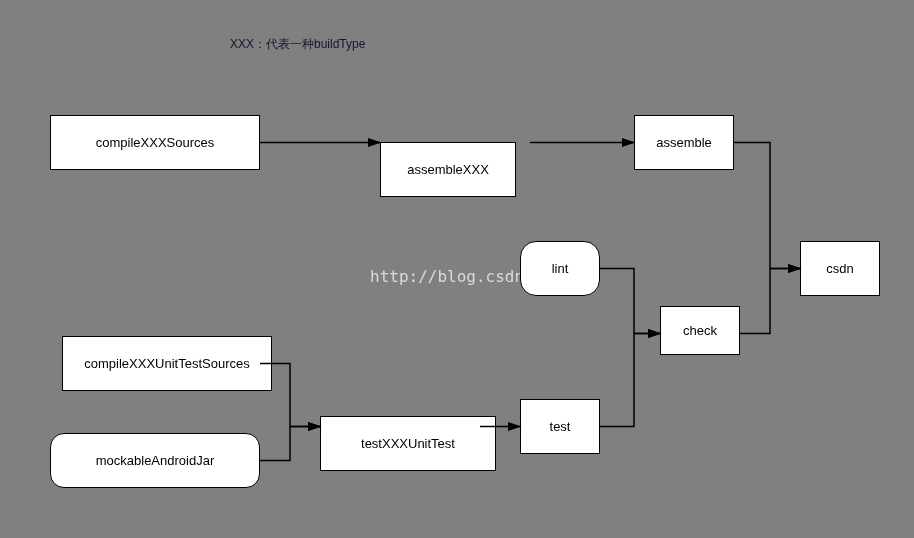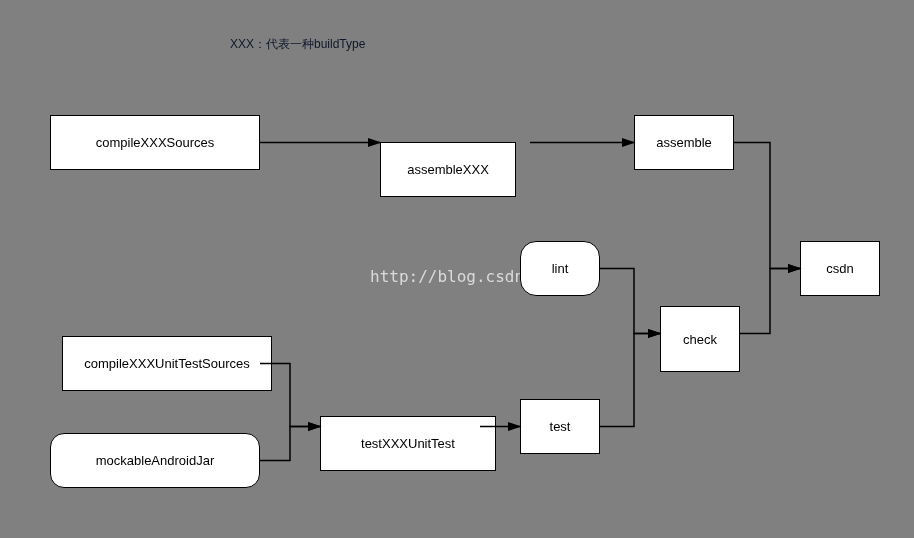--- a/index.html
+++ b/index.html
@@ -53,21 +53,21 @@
   </div>
 <div id="n-assembleXXX" class="node" style="left: 380px; top: 115px; width: 136px; height: 55px; margin-top: 27px;">
     <span>assembleXXX</span>
   </div>
 <div id="n-assemble" class="node" style="left: 634px; top: 115px; width: 100px; height: 55px;">
     <span>assemble</span>
   </div>
 <div id="n-lint" class="node" style="left: 520px; top: 241px; width: 80px; height: 55px; border-radius: 16px;">
     <span>lint</span>
   </div>
-<div id="n-check" class="node" style="left: 660px; top: 306px; width: 80px; height: 66px;">
+<div id="n-check" class="node" style="left: 660px; top: 306px; width: 80px; height: 49px;">
     <span>check</span>
   </div>
 <div id="n-build" class="node" style="left: 800px; top: 241px; width: 80px; height: 55px;">
     <span>csdn</span>
   </div>
 <div id="n-compileUnitTestSources" class="node" style="left: 50px; top: 336px; width: 210px; height: 55px; margin-left: 12px;">
     <span>compileXXXUnitTestSources</span>
   </div>
 <div id="n-testUnitTest" class="node" style="left: 320px; top: 399px; width: 176px; height: 55px; margin-top: 17px;">
     <span>testXXXUnitTest</span>

